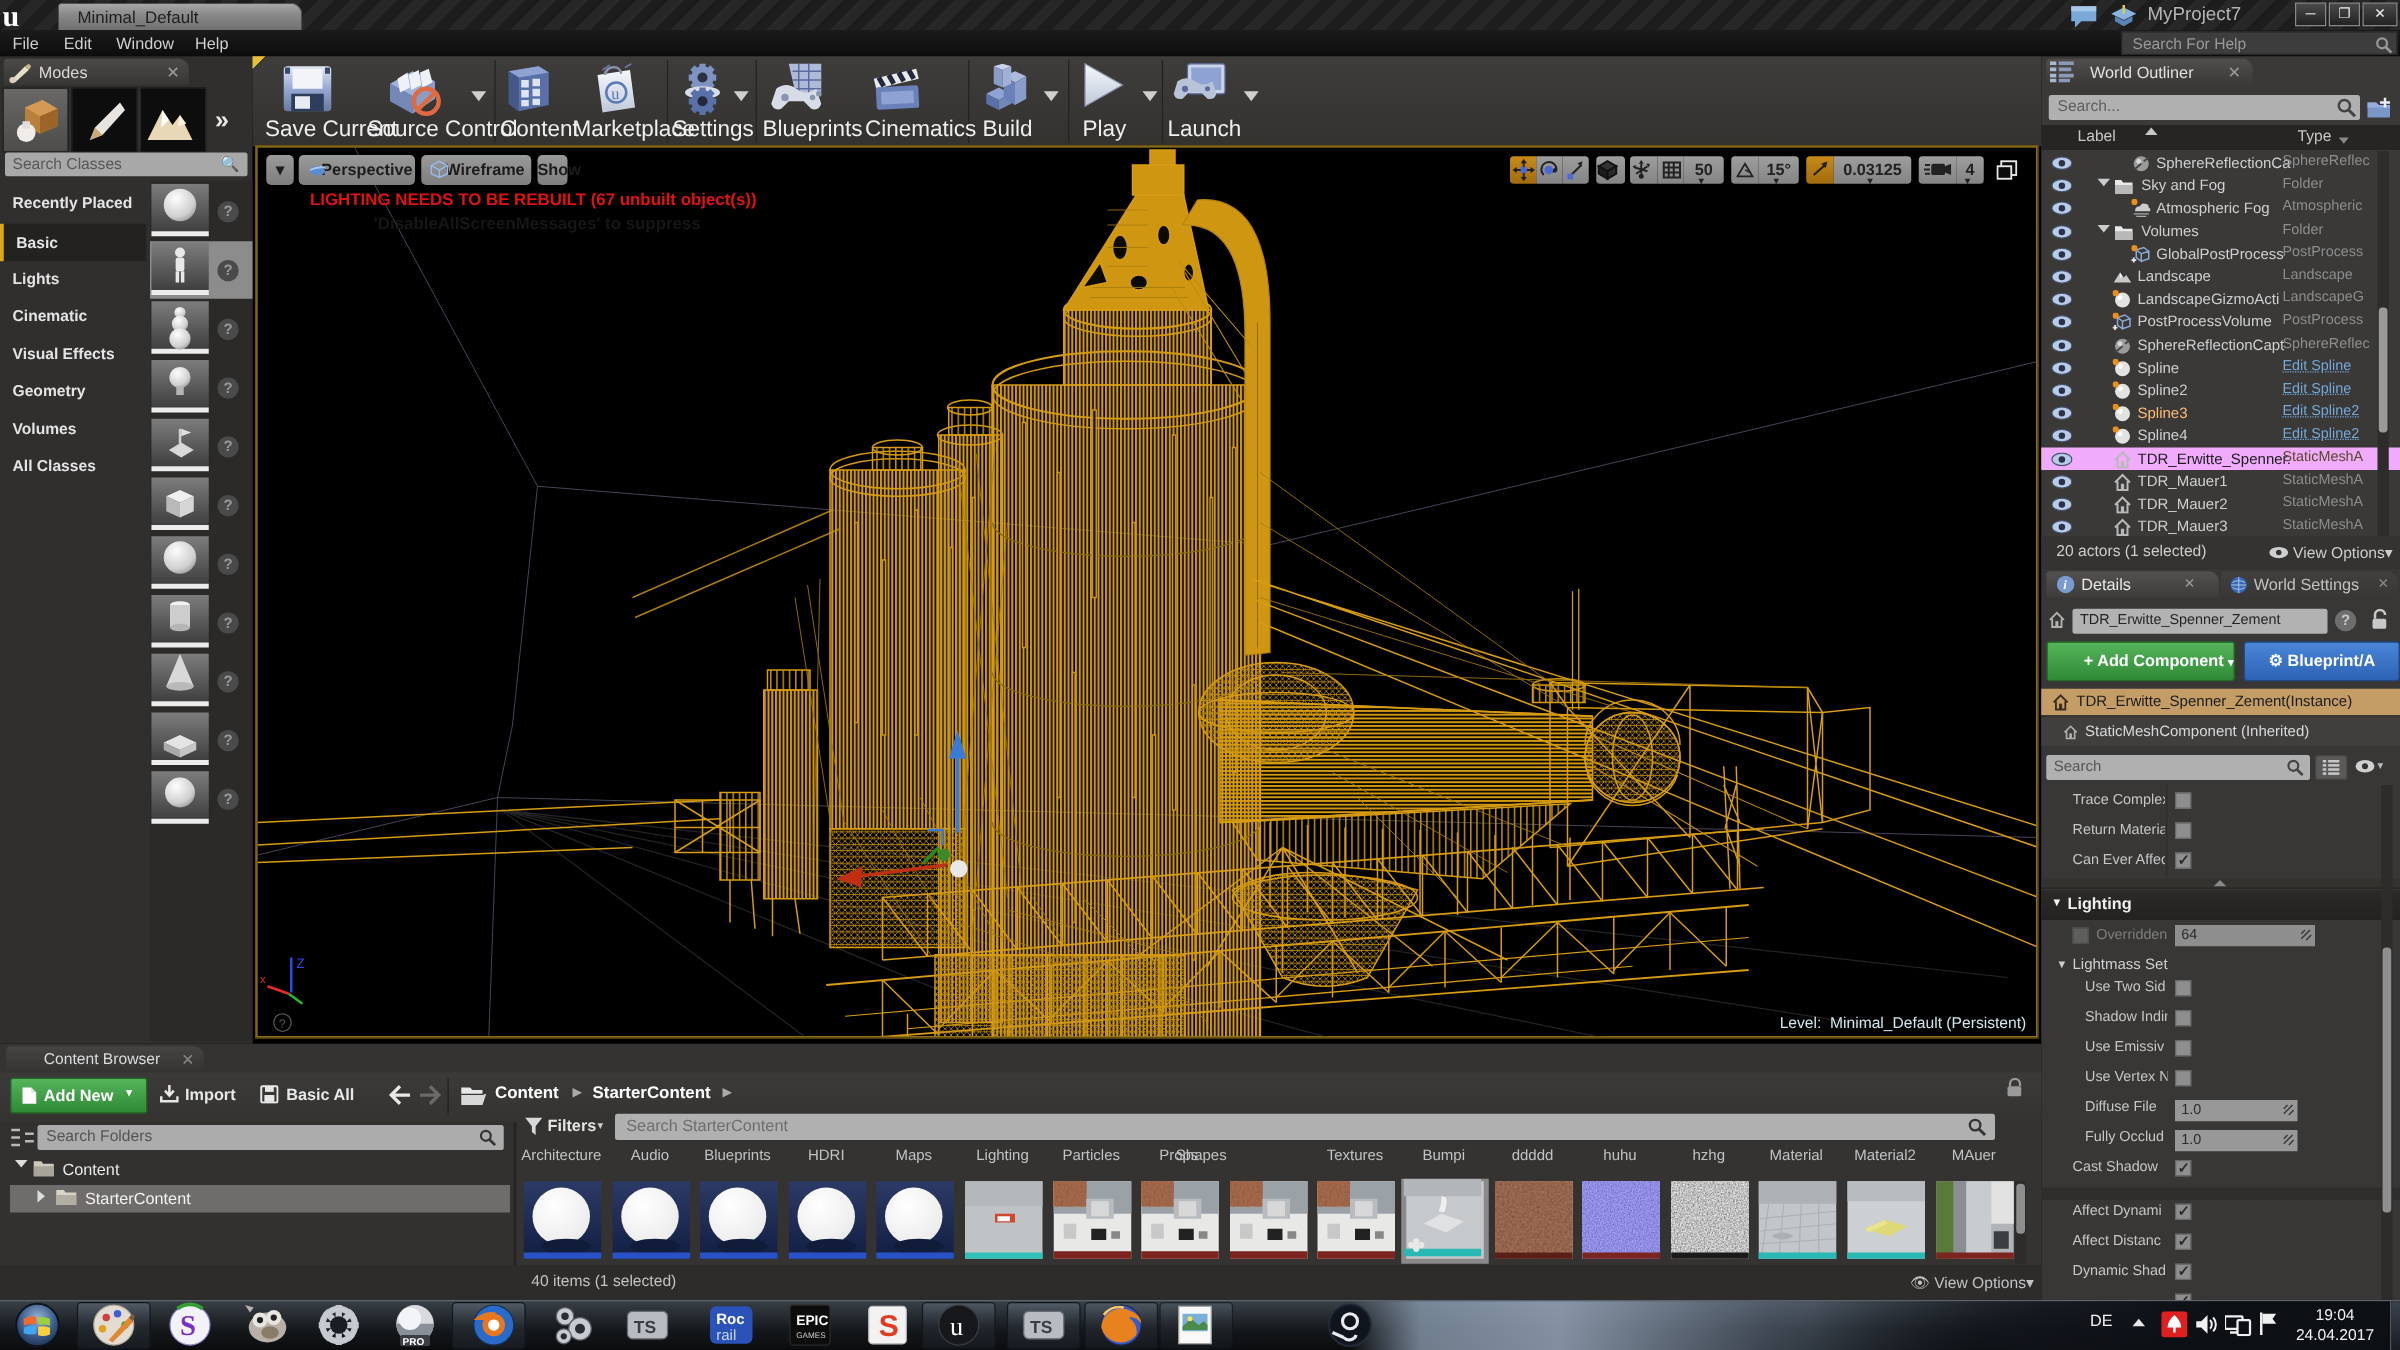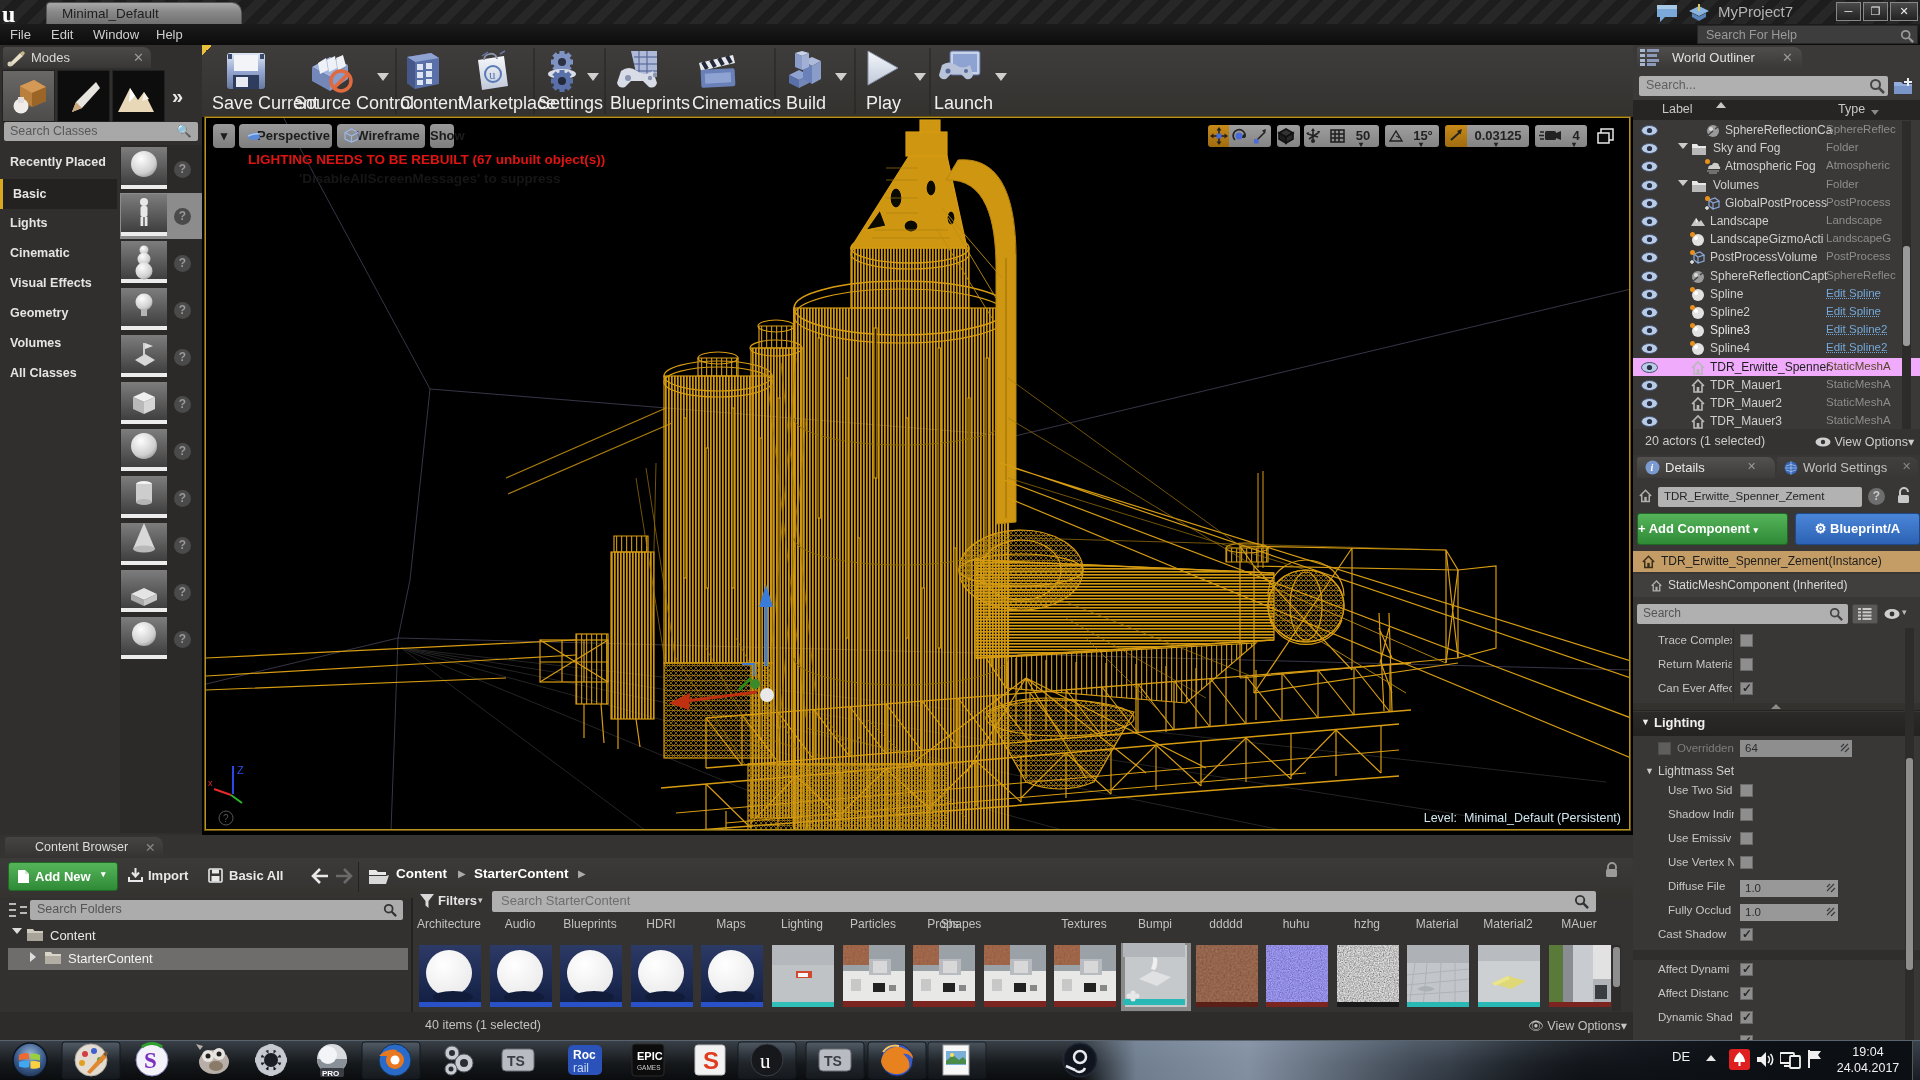--- a/index.html
+++ b/index.html
@@ -850,21 +850,21 @@
     <svg width="17" height="11" viewBox="0 0 17 11" style="position:absolute;left:8px;top:4px">
       <ellipse cx="8.5" cy="5.5" rx="8" ry="5" fill="#b8cce8"></ellipse>
       <ellipse cx="8.5" cy="5.5" rx="8" ry="5" fill="none" stroke="#44506a" stroke-width="1"></ellipse>
       <circle cx="8.5" cy="5.5" r="2.6" fill="#2a3248"></circle>
     </svg>
     <svg width="16" height="15" viewBox="0 0 16 15" style="position:absolute;left:57px;top:2px">
       <circle cx="8" cy="8" r="6" fill="#e2e2e2"></circle>
       <circle cx="6" cy="6" r="2" fill="#fff"></circle>
       <circle cx="2.5" cy="2.5" r="2.5" fill="#e8901a"></circle>
     </svg>
-    <span style="position:absolute;left:77px;top:2px;color:#e5e5e5">Spline3</span>
+    <span style="position:absolute;left:77px;top:2px;color:#fdba74">Spline3</span>
     <span class="wotype wolink">Edit Spline2</span>
   </div>
 <div class="abs worow" style="top:339.4px;">
     <svg width="17" height="11" viewBox="0 0 17 11" style="position:absolute;left:8px;top:4px">
       <ellipse cx="8.5" cy="5.5" rx="8" ry="5" fill="#b8cce8"></ellipse>
       <ellipse cx="8.5" cy="5.5" rx="8" ry="5" fill="none" stroke="#44506a" stroke-width="1"></ellipse>
       <circle cx="8.5" cy="5.5" r="2.6" fill="#2a3248"></circle>
     </svg>
     <svg width="16" height="15" viewBox="0 0 16 15" style="position:absolute;left:57px;top:2px">
       <circle cx="8" cy="8" r="6" fill="#e2e2e2"></circle>
@@ -949,21 +949,21 @@
 <svg class="abs" style="left:1638px;top:488px" width="15" height="15" viewBox="0 0 16 15">
     <path d="M2 8 L8 2 L14 8 M4 7 v7 h8 V7" fill="none" stroke="#b0b0b0" stroke-width="1.6"></path>
     <rect x="6.7" y="9" width="2.6" height="5" fill="#b0b0b0"></rect>
   </svg>
 <div class="abs" style="left:1658px;top:487px;width:204px;height:20px;background:#b2b2b2;border-radius:2px;color:#252525;font-size:11.5px;line-height:19px;padding-left:6px">TDR_Erwitte_Spenner_Zement</div>
 <div class="abs" style="left:1868px;top:488px;width:17px;height:17px;border-radius:50%;background:#6e6e6e;color:#c8c8c8;text-align:center;line-height:17px;font-size:12px;font-weight:bold">?</div>
 <svg class="abs" style="left:1897px;top:487px" width="14" height="18" viewBox="0 0 14 18">
     <path d="M3 8 V5 a4 4 0 0 1 8 0" fill="none" stroke="#c8c8c8" stroke-width="2"></path>
     <rect x="1" y="8" width="11" height="8" rx="1.5" fill="#c8c8c8"></rect>
   </svg>
-<div class="abs greenbtn" style="left:1637px;top:513px;width:151px;height:32px;font-size:13px;text-align:left;line-height:30px">+ Add Component <span style="font-size:9px">▾</span></div>
+<div class="abs greenbtn" style="left:1637px;top:513px;width:151px;height:32px;font-size:13px;text-align:right;line-height:30px">+ Add Component <span style="font-size:9px">▾</span></div>
 <div class="abs" style="left:1795px;top:513px;width:125px;height:32px;background:linear-gradient(#4a86d8,#2d62b4);border:1px solid #1c4a8a;border-radius:3px;color:#fff;font-weight:bold;font-size:13px;text-align:center;line-height:30px">⚙ Blueprint/A</div>
 <div class="abs" style="left:1633px;top:551px;width:287px;height:21px;background:#c49d66">
     <svg width="15" height="15" viewBox="0 0 16 15" style="position:absolute;left:8px;top:3px">
       <path d="M2 8 L8 2 L14 8 M4 7 v7 h8 V7" fill="none" stroke="#3a2e1a" stroke-width="1.6"></path>
       <rect x="6.7" y="9" width="2.6" height="5" fill="#3a2e1a"></rect>
     </svg>
     <span style="position:absolute;left:28px;top:3px;font-size:12px;color:#1c1c1c">TDR_Erwitte_Spenner_Zement(Instance)</span>
   </div>
 <div class="abs" style="left:1633px;top:574px;width:287px;height:23px;background:#403f3e">
     <svg width="13" height="13" viewBox="0 0 16 15" style="position:absolute;left:17px;top:5px">

